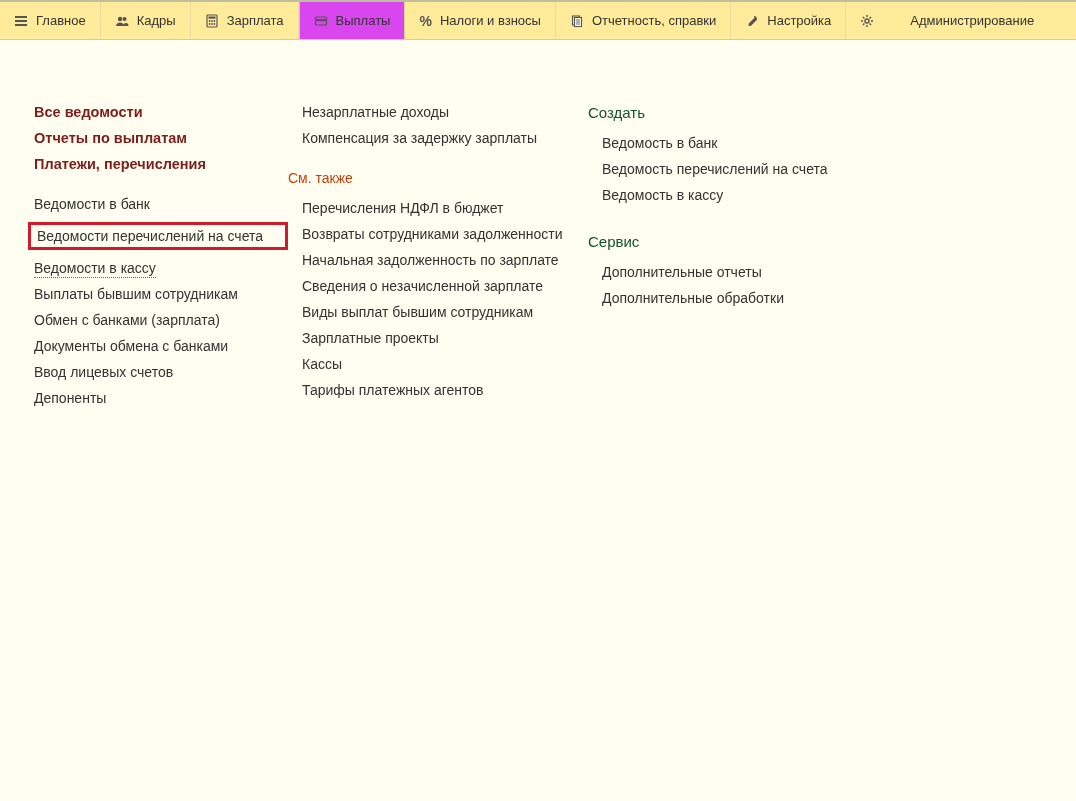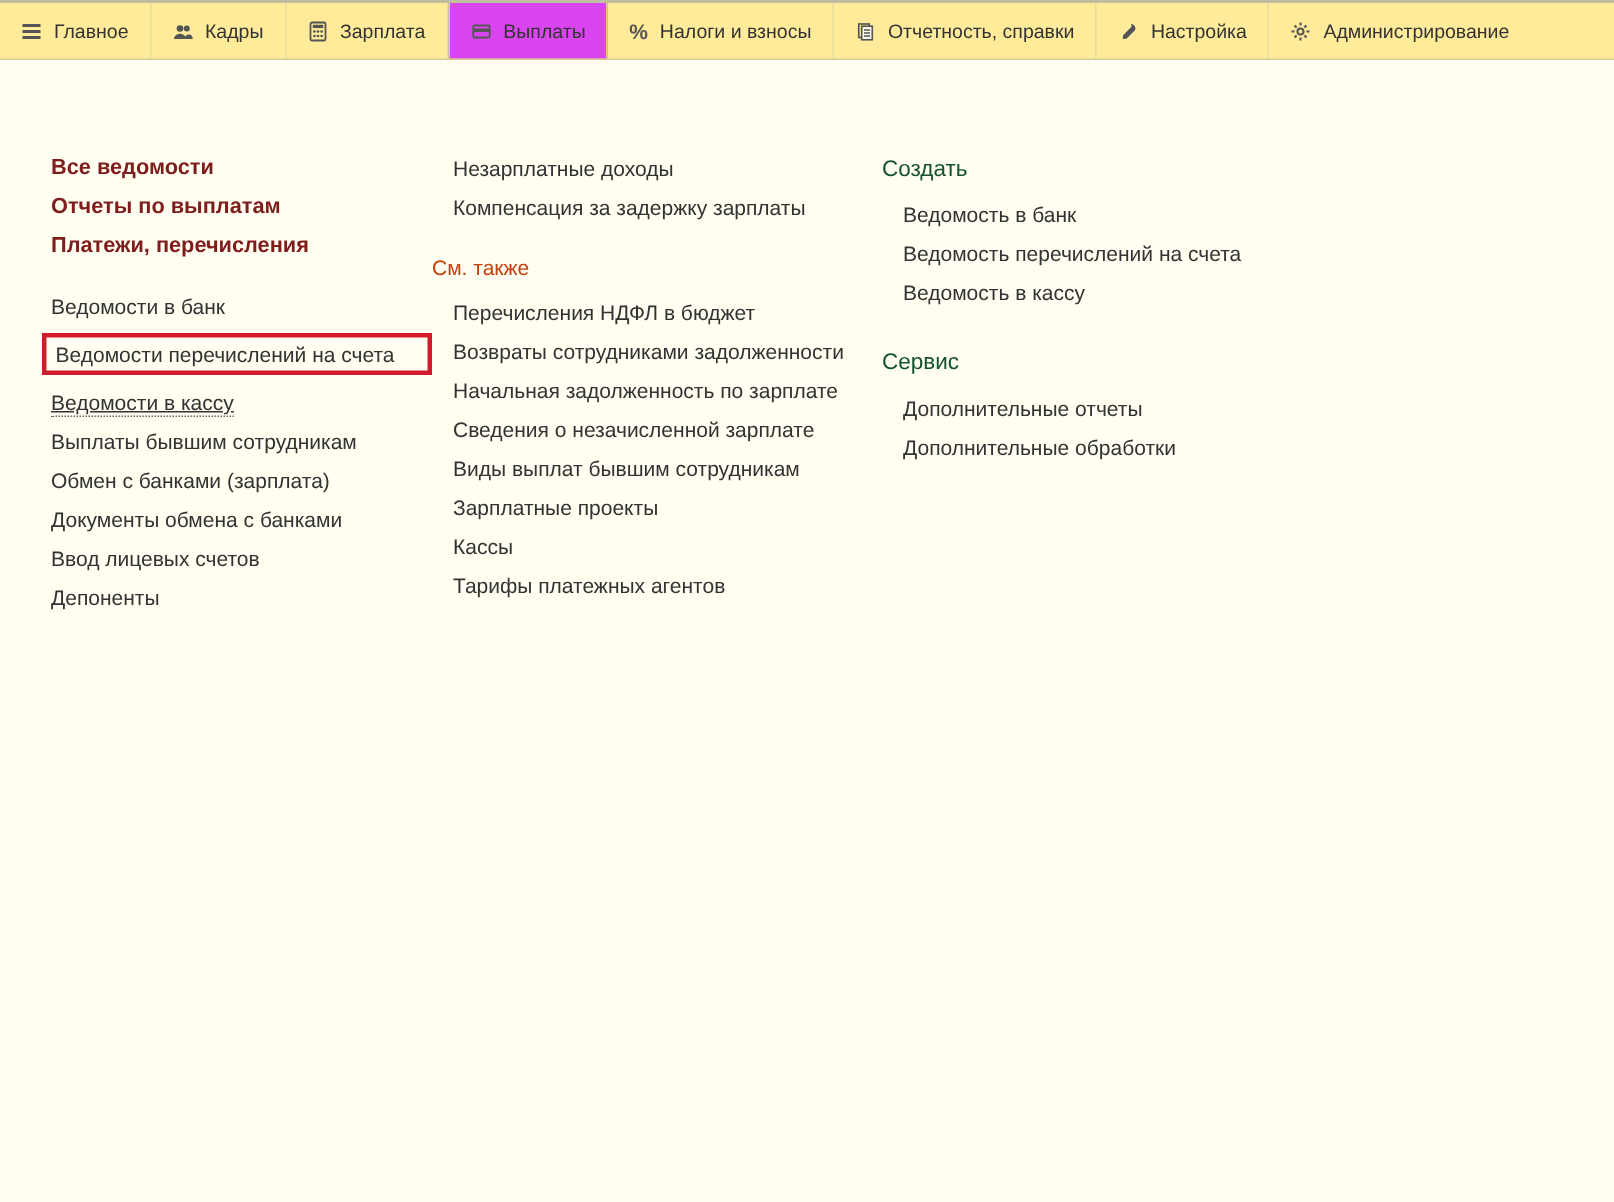--- a/index.html
+++ b/index.html
@@ -69,21 +69,20 @@
     margin: 0 0 10px 0;
     cursor: pointer;
   }
   .menu-indent {
     padding-left: 14px;
   }
   .dotted {
     border-bottom: 1px dotted #666;
     display: inline;
     padding-bottom: 1px;
-    text-decoration: underline;
   }
   .section-spacer { height: 14px; }
   .see-also {
     color: #c2410c;
     font-size: 14px;
     margin: 14px 0 14px 0;
   }
   .green-head {
     color: #14532d;
     font-size: 15px;
@@ -168,21 +167,21 @@
 
   <div class="tab">
     <span class="icon">
       <svg viewBox="0 0 14 14">
           <path d="M9 2a3 3 0 0 1 2.8 4L6 11.8 3.5 12l.2-2.5L9.5 3.7A3 3 0 0 1 9 2z" fill="#555"></path>
         </svg>
     </span>
     <span>Настройка</span>
   </div>
 
-  <div class="tab" style="border-right:none;">
+  <div class="tab" style="border-right:none;gap:28px;">
     <span class="icon">
       <svg viewBox="0 0 14 14">
           <circle cx="7" cy="7" r="2" fill="none" stroke="#555" stroke-width="1.4"></circle>
           <path d="M7 1v2M7 11v2M1 7h2M11 7h2M3 3l1.4 1.4M9.6 9.6 11 11M11 3 9.6 4.4M4.4 9.6 3 11" stroke="#555" stroke-width="1.4"></path>
         </svg>
     </span>
     <span>Администрирование</span>
   </div>
 
 </div>

